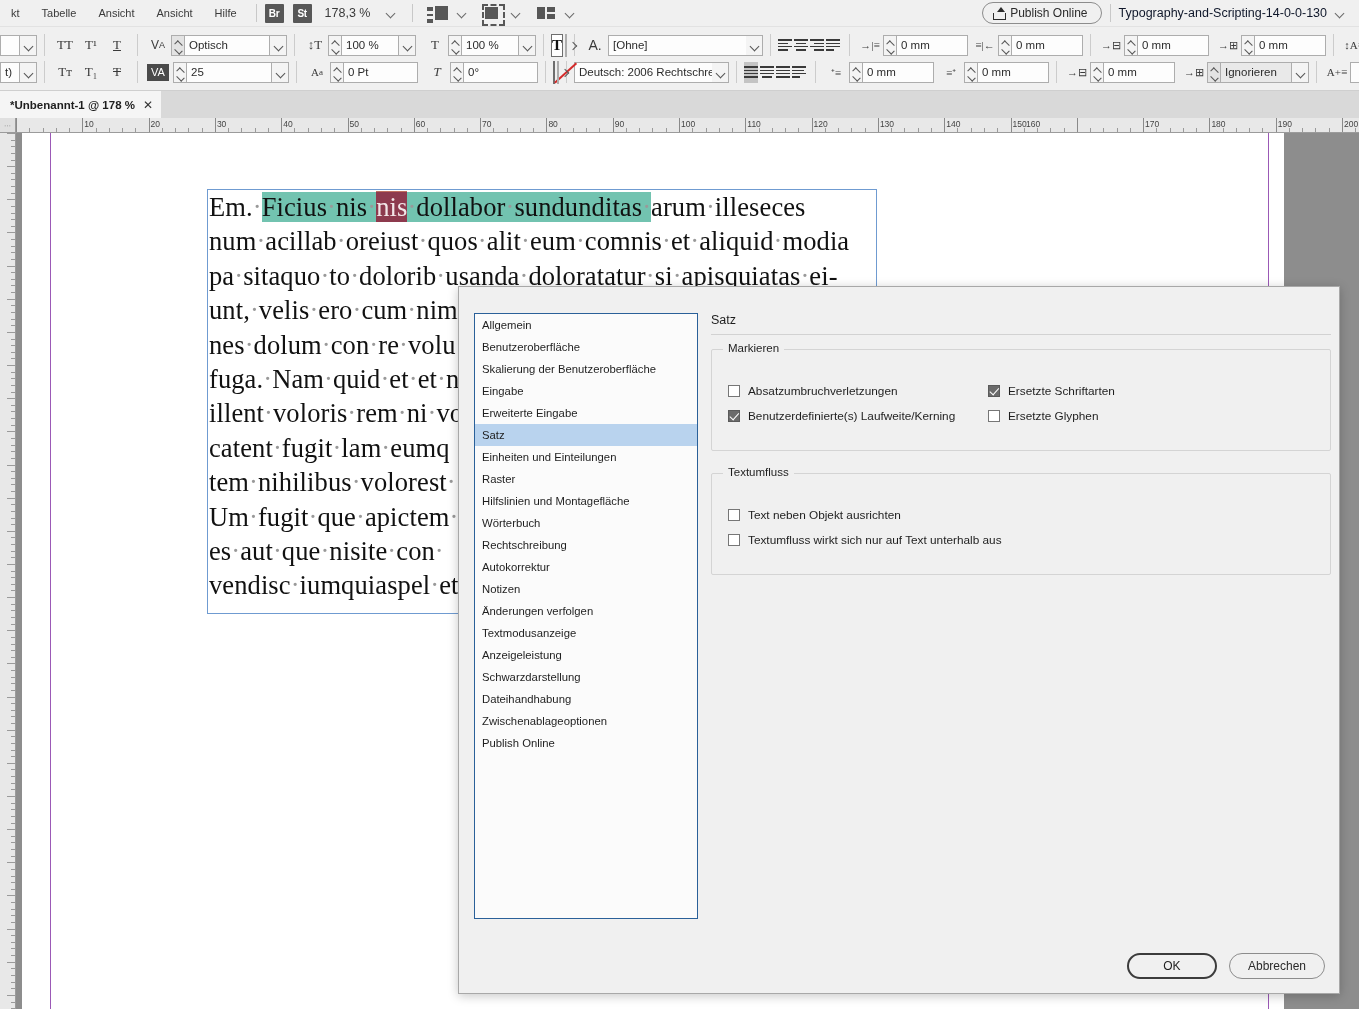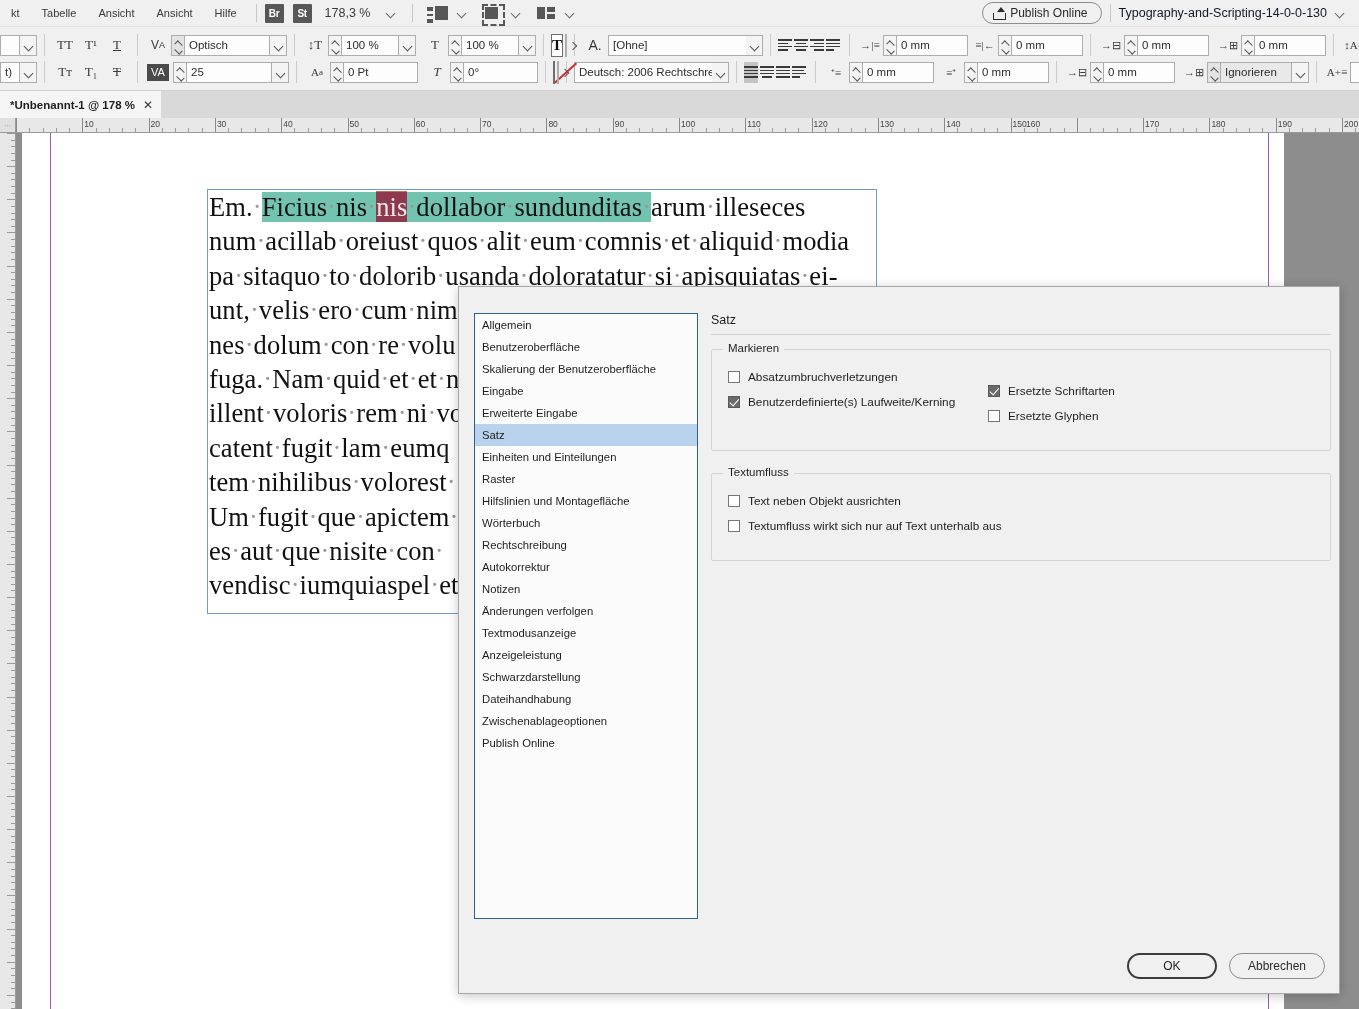--- a/index.html
+++ b/index.html
@@ -229,21 +229,21 @@
   .catitem {
     height:22px; display:flex; align-items:center; padding-left:7px;
     font-size:11.3px; color:#1e1e1e; cursor:pointer;
   }
   .catitem.sel { background:#b9d3ee; }
   .rightpane { position:absolute; left:252px; top:0px; width:620px; }
   .pane-title { font-size:12.5px; color:#1e1e1e; margin-bottom:7px; }
   .pane-rule { height:1px; background:#d2d2d2; margin-bottom:14px; }
   .group {
     border:1px solid #d4d4d4; border-radius:2px; position:relative;
-    padding:14px 16px 14px 16px; margin-bottom:22px;
+    padding:28px 16px 14px 16px; margin-bottom:22px;
   }
   .group-lab {
     position:absolute; top:-8px; left:11px; background:#f0f0f0;
     padding:0 5px; font-size:11.5px; color:#1e1e1e;
   }
   .chkrow { display:flex; align-items:center; height:25px; }
   .chk {
     width:12px; height:12px; border:1px solid #767676; background:#fff;
     margin-right:8px; position:relative; flex:0 0 12px; cursor:pointer;
   }
@@ -878,21 +878,21 @@
               <span class="chk on"></span>
               <span class="chk-lab">Ersetzte Schriftarten</span>
             </div>
             <div class="chkrow">
               <span class="chk"></span>
               <span class="chk-lab">Ersetzte Glyphen</span>
             </div>
           </div>
         </div>
 
-        <div class="group" style="height:88px">
+        <div class="group" style="height:102px">
           <div class="group-lab">Textumfluss</div>
           <div class="chkrow">
             <span class="chk"></span>
             <span class="chk-lab">Text neben Objekt ausrichten</span>
           </div>
           <div class="chkrow">
             <span class="chk"></span>
             <span class="chk-lab">Textumfluss wirkt sich nur auf Text unterhalb aus</span>
           </div>
         </div>

